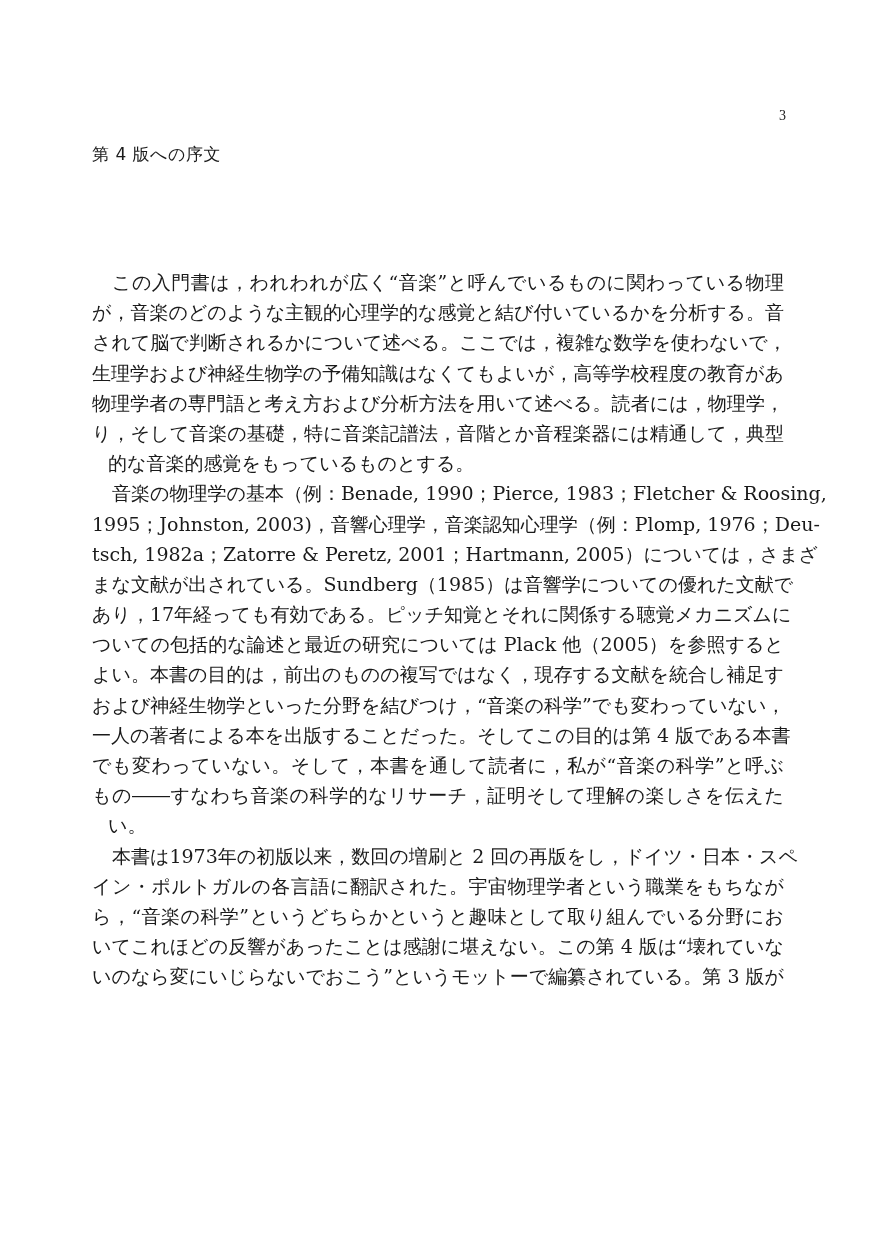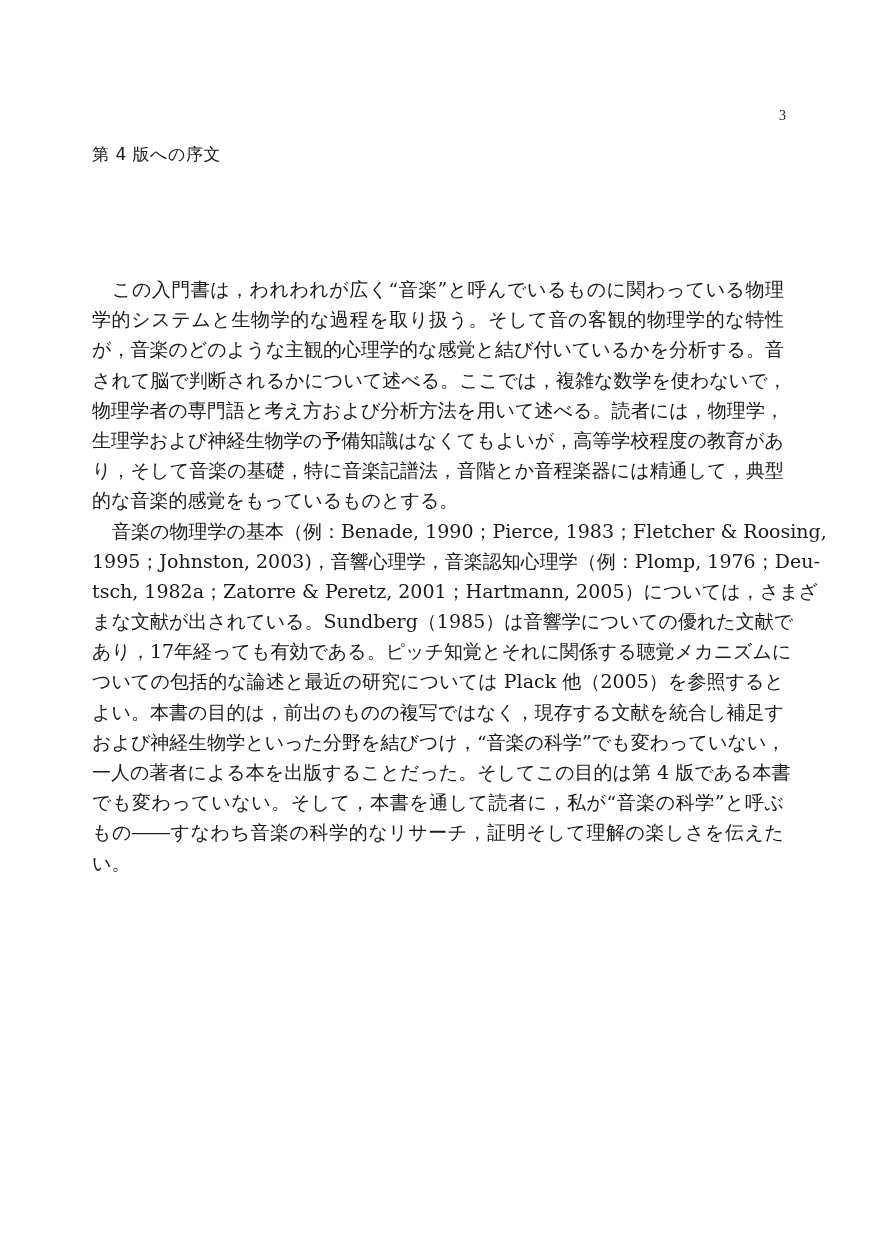--- a/index.html
+++ b/index.html
@@ -2,50 +2,56 @@
 <html><head>
   <meta charset="utf-8">
   <style>
     html, body { margin: 0; padding: 0; background: #ffffff; }
     body { width: 872px; height: 1236px; position: relative; overflow: hidden;
            font-family: "DejaVu Serif", "Liberation Serif", serif; color: #1a1a1a; }
     .page-number { position: absolute; top: 108px; left: 770px; width: 16px; text-align: right;
                    font-size: 14px; font-family: "Liberation Serif", serif; }
     .heading { position: absolute; top: 143px; left: 92px; font-size: 17px; font-weight: normal;
                font-family: "DejaVu Sans", sans-serif; letter-spacing: 0.5px; }
-    .body-text { position: absolute; top: 274px; left: 92px; width: 692px; }
+    .body-text { position: absolute; top: 267px; left: 92px; width: 692px; }
     .line { height: 30.2px; line-height: 30.2px; font-size: 19px; white-space: nowrap;
             text-align: justify; text-align-last: justify; }
-    .line.last { text-align-last: left; }
+    .line.last { text-align-last: left; margin-left: 16px; }
     .line.indent { padding-left: 20px; }
   </style>
 </head>
 <body>
 
 <div class="page-number">3</div>
 <div class="heading">第 4 版への序文</div>
 
 <div class="body-text">
   <div>
     <div class="line indent">この入門書は，われわれが広く“音楽”と呼んでいるものに関わっている物理</div>
-    <div class="line">学的システムと生物学的な過程を取り扱う。そして音の客観的物理学的な特性</div>
     <div class="line">が，音楽のどのような主観的心理学的な感覚と結び付いているかを分析する。音</div>
     <div class="line">されて脳で判断されるかについて述べる。ここでは，複雑な数学を使わないで，</div>
+    <div class="line">生理学および神経生物学の予備知識はなくてもよいが，高等学校程度の教育があ</div>
     <div class="line">物理学者の専門語と考え方および分析方法を用いて述べる。読者には，物理学，</div>
-    <div class="line">生理学および神経生物学の予備知識はなくてもよいが，高等学校程度の教育があ</div>
     <div class="line">り，そして音楽の基礎，特に音楽記譜法，音階とか音程楽器には精通して，典型</div>
     <div class="line last">的な音楽的感覚をもっているものとする。</div>
   </div>
   <div>
     <div class="line indent">音楽の物理学の基本（例：Benade, 1990；Pierce, 1983；Fletcher &amp; Roosing,</div>
     <div class="line">1995；Johnston, 2003)，音響心理学，音楽認知心理学（例：Plomp, 1976；Deu-</div>
     <div class="line">tsch, 1982a；Zatorre &amp; Peretz, 2001；Hartmann, 2005）については，さまざ</div>
     <div class="line">まな文献が出されている。Sundberg（1985）は音響学についての優れた文献で</div>
     <div class="line">あり，17年経っても有効である。ピッチ知覚とそれに関係する聴覚メカニズムに</div>
     <div class="line">ついての包括的な論述と最近の研究については Plack 他（2005）を参照すると</div>
     <div class="line">よい。本書の目的は，前出のものの複写ではなく，現存する文献を統合し補足す</div>
     <div class="line">および神経生物学といった分野を結びつけ，“音楽の科学”でも変わっていない，</div>
     <div class="line">一人の著者による本を出版することだった。そしてこの目的は第 4 版である本書</div>
     <div class="line">でも変わっていない。そして，本書を通して読者に，私が“音楽の科学”と呼ぶ</div>
     <div class="line">もの――すなわち音楽の科学的なリサーチ，証明そして理解の楽しさを伝えた</div>
     <div class="line last">い。</div>
   </div>
+  <div>
+    <div class="line indent">本書は1973年の初版以来，数回の増刷と 2 回の再版をし，ドイツ・日本・スペ</div>
+    <div class="line">イン・ポルトガルの各言語に翻訳された。宇宙物理学者という職業をもちなが</div>
+    <div class="line">ら，“音楽の科学”というどちらかというと趣味として取り組んでいる分野にお</div>
+    <div class="line">いてこれほどの反響があったことは感謝に堪えない。この第 4 版は“壊れていな</div>
+    <div class="line">いのなら変にいじらないでおこう”というモットーで編纂されている。第 3 版が</div>
+  </div>
 </div>
 
 </body></html>

